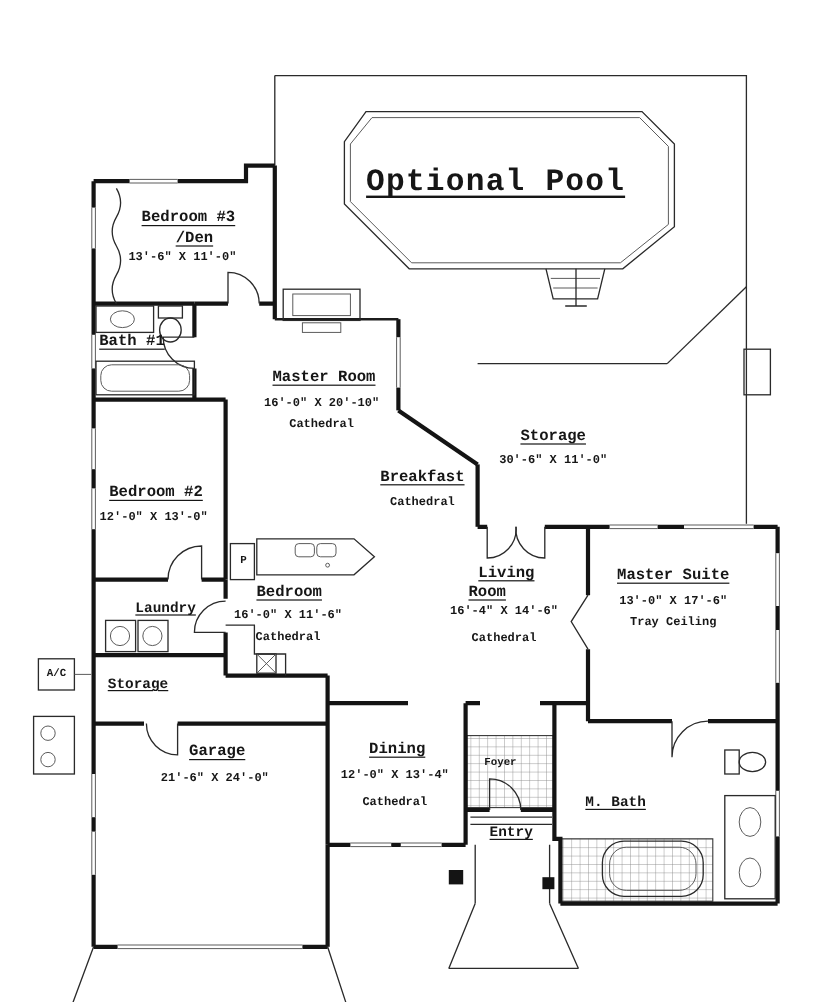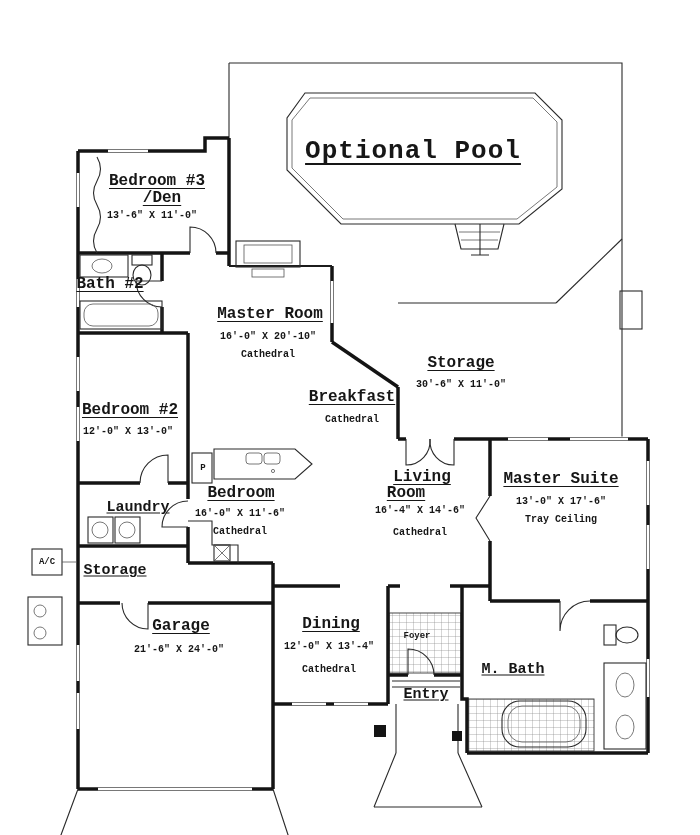--- a/index.html
+++ b/index.html
@@ -7,22 +7,22 @@
          font-family:"Liberation Mono","DejaVu Sans Mono",monospace;color:#161616;margin-top:41px;}
   svg{position:absolute;left:0;top:0;}
   .w{stroke:#141414;stroke-width:3.5;fill:none;stroke-linecap:butt;}
   .m{stroke:#1c1c1c;stroke-width:2;fill:none;}
   .t{stroke:#2a2a2a;stroke-width:1.1;fill:none;}
   .t2{stroke:#555;stroke-width:.8;fill:none;}
   .blk{fill:#141414;stroke:none;}
   .gap{fill:#ffffff;stroke:none;}
   .lbl{position:absolute;transform:translate(-50%,-50%);white-space:nowrap;
        color:#161616;font-weight:700;line-height:1;}
-  .room{font-size:16px;text-decoration:underline;text-underline-offset:3px;}
-  .room-sm{font-size:15px;text-decoration:underline;text-underline-offset:2px;}
+  .room{font-size:13px;text-decoration:underline;text-underline-offset:3px;}
+  .room-sm{font-size:12px;text-decoration:underline;text-underline-offset:2px;}
   .dim{font-size:10px;font-weight:700;}
   .note{font-size:10px;font-weight:700;}
   .tiny{font-size:9px;font-weight:700;}
   .pool-t{font-size:26px;font-weight:700;letter-spacing:1px;text-decoration:underline;
           text-underline-offset:5px;}
 </style>
 </head>
 <body>
 
 <div class="stage">
@@ -219,21 +219,21 @@
 
     <path class="t" d="M97,116 q7,12 0,24 q-7,12 0,24 q7,12 0,24 q-7,12 0,24"></path>
   </svg>
 
   <div class="lbl pool-t" style="left:413px;top:110px">Optional Pool</div>
 
   <div class="lbl room" style="left:157px;top:140px">Bedroom #3</div>
   <div class="lbl room" style="left:162px;top:157px">/Den</div>
   <div class="lbl dim" style="left:152px;top:175px">13'-6" X 11'-0"</div>
 
-  <div class="lbl room" style="left:110px;top:243px">Bath #2</div>
+  <div class="lbl room" style="left:110px;top:243px">Bath #1</div>
 
   <div class="lbl room" style="left:270px;top:273px">Master Room</div>
   <div class="lbl dim" style="left:268px;top:296px">16'-0" X 20'-10"</div>
   <div class="lbl note" style="left:268px;top:314px">Cathedral</div>
 
   <div class="lbl room" style="left:461px;top:322px">Storage</div>
   <div class="lbl dim" style="left:461px;top:344px">30'-6" X 11'-0"</div>
 
   <div class="lbl room" style="left:130px;top:369px">Bedroom #2</div>
   <div class="lbl dim" style="left:128px;top:391px">12'-0" X 13'-0"</div>

